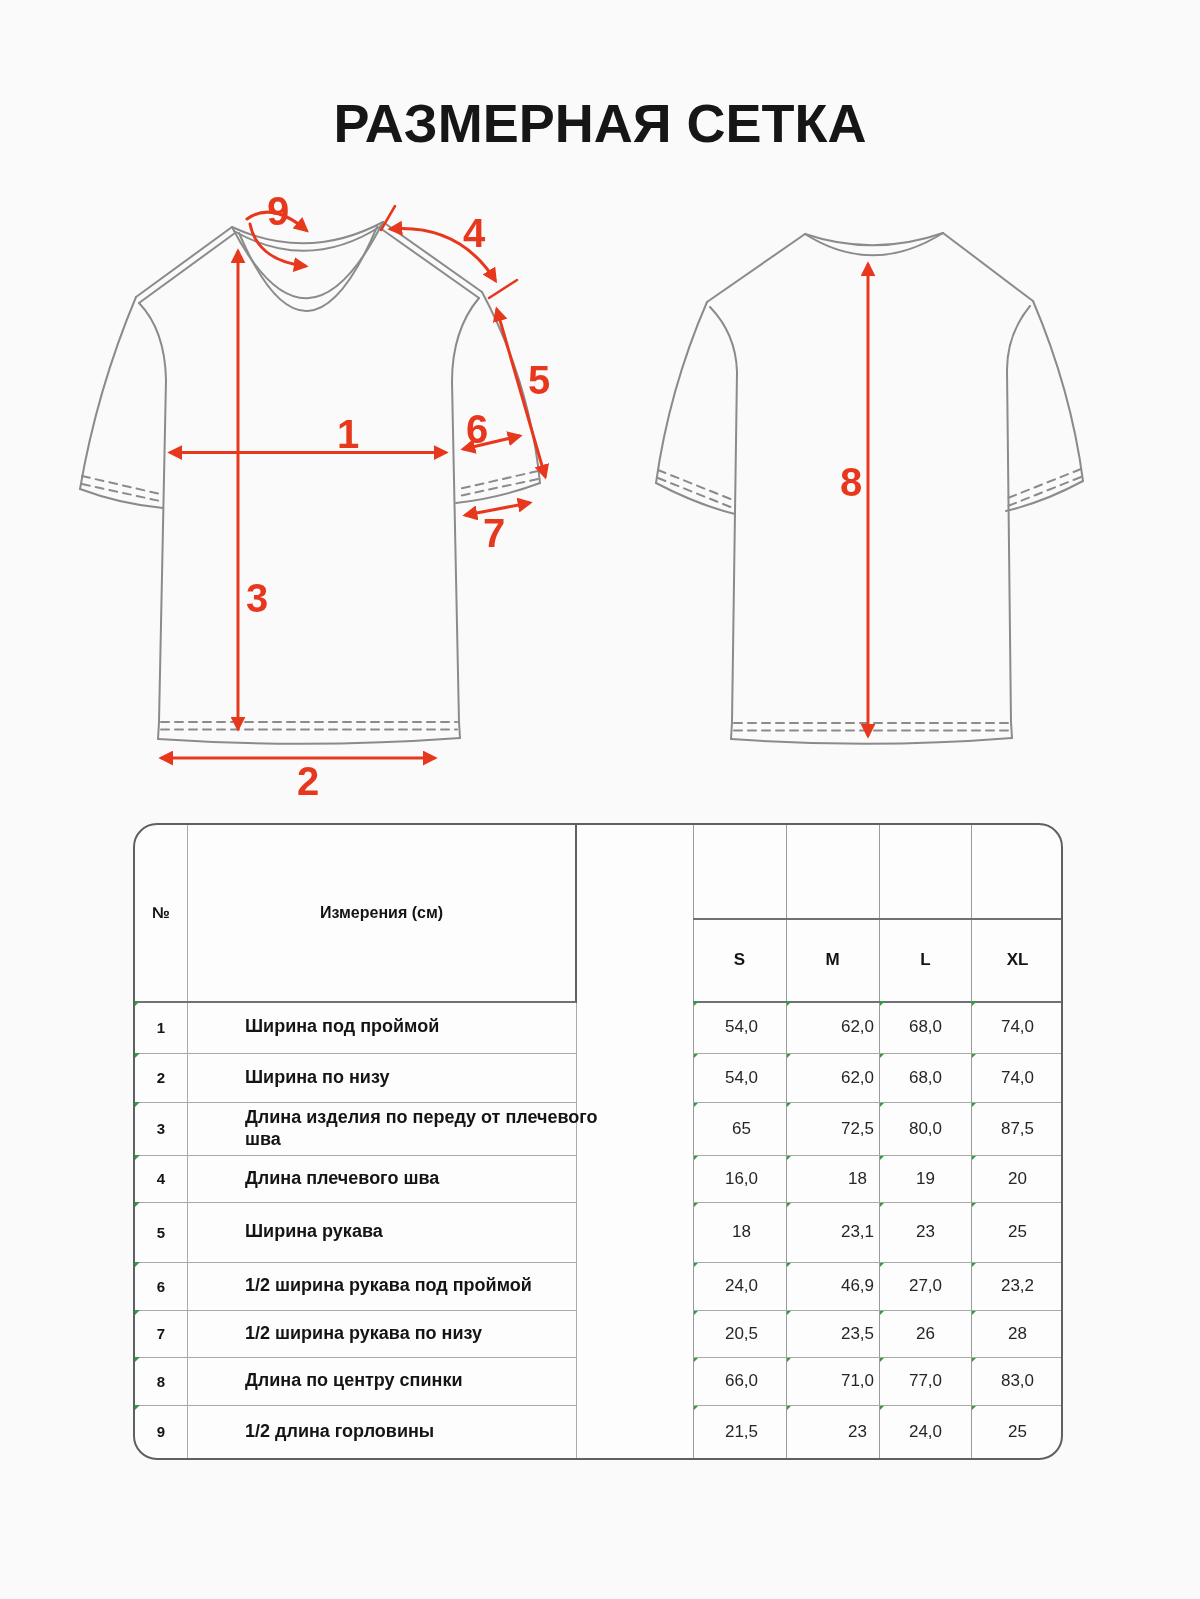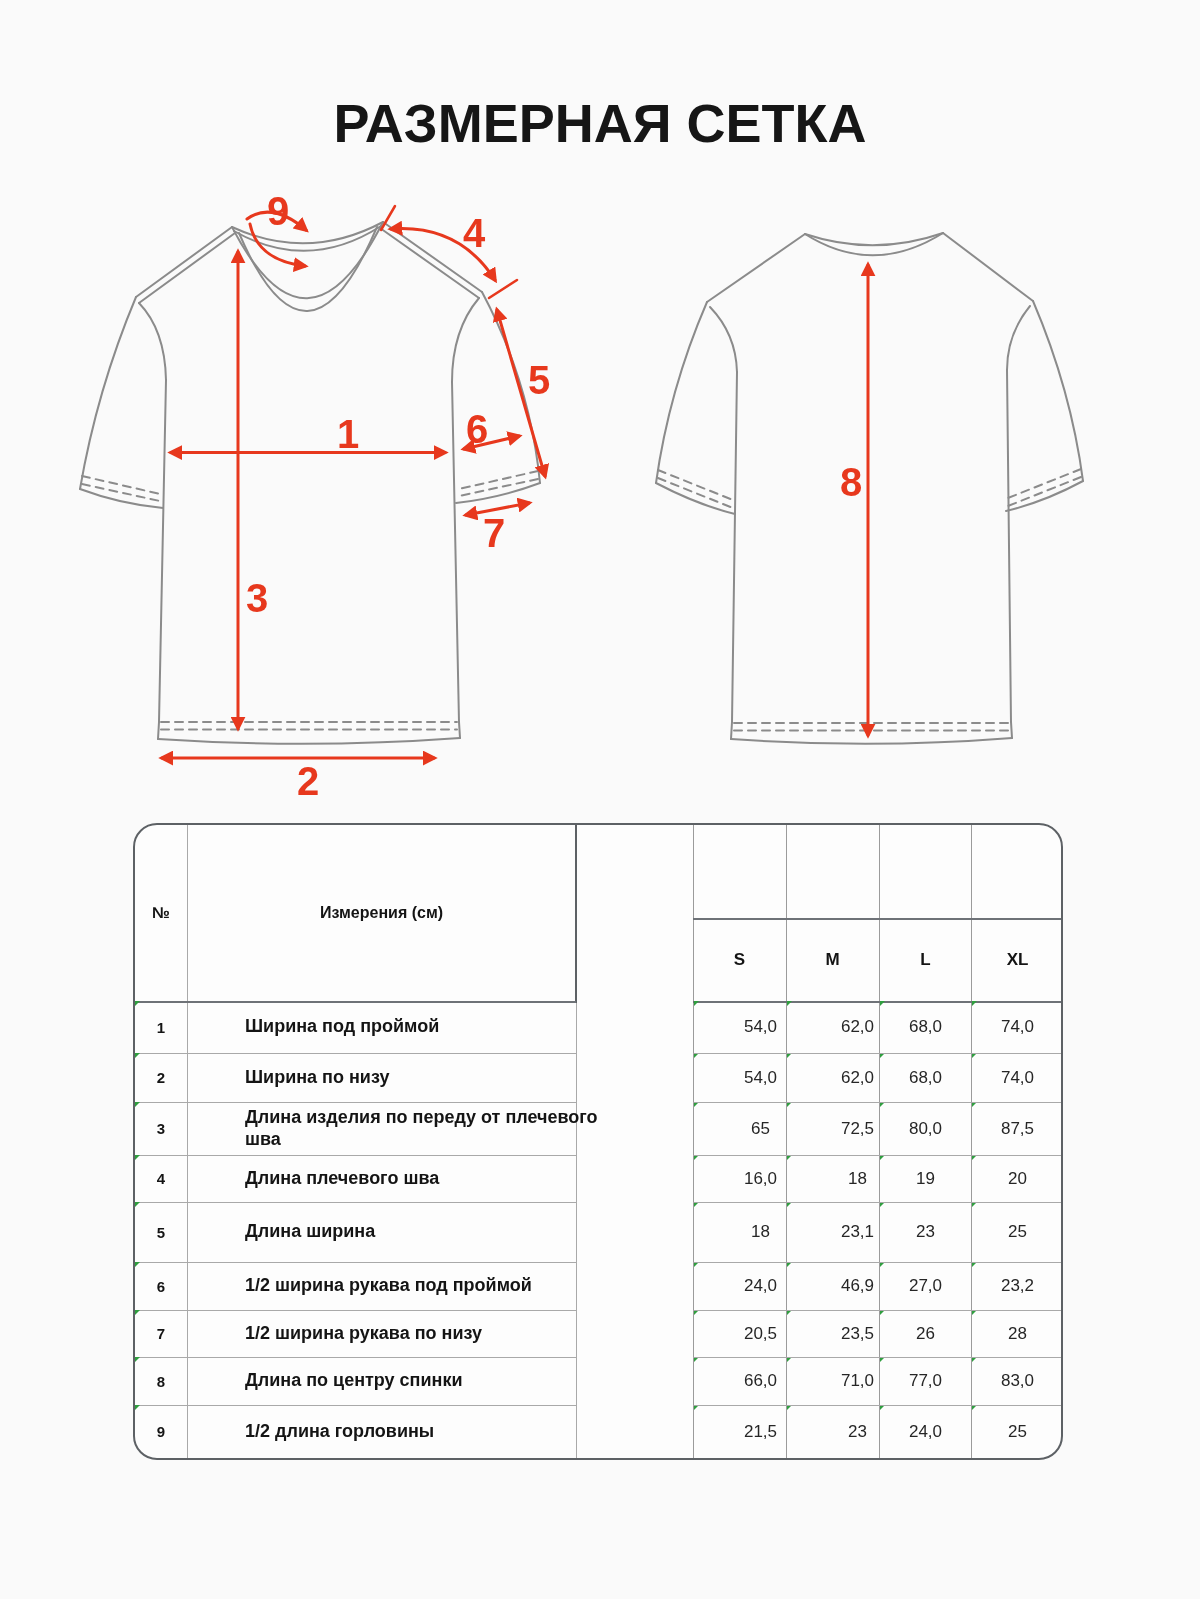--- a/index.html
+++ b/index.html
@@ -44,21 +44,21 @@
   .row:not(.first)::after{content:"";position:absolute;left:558px;top:0;width:368px;border-top:1px solid #a9a9a9;}
   .c-num{position:absolute;left:0;top:0;width:52px;height:100%;
          display:flex;align-items:center;justify-content:center;
          font-weight:700;font-size:15px;color:#141414;}
   .c-label{position:absolute;left:52px;top:0;width:375px;height:100%;
          display:flex;align-items:center;padding-left:14px;
          font-weight:700;font-size:18px;line-height:1.2;color:#141414;margin-left:44px;}
   .c-val{position:absolute;top:0;width:93px;height:100%;
          display:flex;align-items:center;justify-content:center;
          font-size:17px;color:#262626;}
-  .cs{left:555px;padding-left:24px;} .cm{left:676px;} .cl{left:744px;} .cx{left:836px;}
+  .cs{left:536px;padding-left:24px;} .cm{left:676px;} .cl{left:744px;} .cx{left:836px;}
   .tk{position:absolute;top:0;width:0;height:0;
       border-top:5px solid #2f9e3f;border-right:5px solid transparent;}
 </style>
 </head>
 <body>
 
 <h1 class="title">РАЗМЕРНАЯ СЕТКА</h1>
 
 <svg class="diagram" viewBox="0 0 1200 810" xmlns="http://www.w3.org/2000/svg">
   <defs>
@@ -234,21 +234,21 @@
     <div class="c-val cx">20</div>
   </div>
 
   <div class="row" style="top:377px;height:60px;">
     <i class="tk" style="left:0"></i>
       <i class="tk" style="left:559px"></i>
       <i class="tk" style="left:652px"></i>
       <i class="tk" style="left:745px"></i>
       <i class="tk" style="left:837px"></i>
     <div class="c-num">5</div>
-    <div class="c-label">Длина ширина</div>
+    <div class="c-label">Ширина рукава</div>
     <div class="c-val cs">18</div>
     <div class="c-val cm">23,1</div>
     <div class="c-val cl">23</div>
     <div class="c-val cx">25</div>
   </div>
 
   <div class="row" style="top:437px;height:48px;">
     <i class="tk" style="left:0"></i>
       <i class="tk" style="left:559px"></i>
       <i class="tk" style="left:652px"></i>

